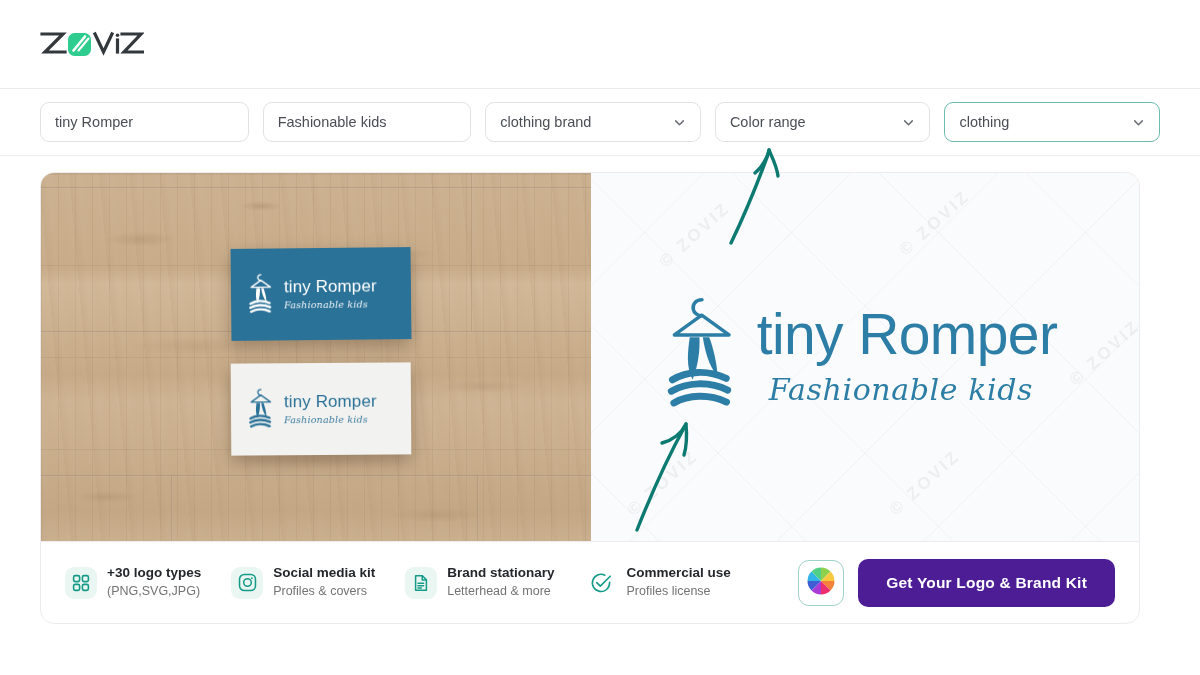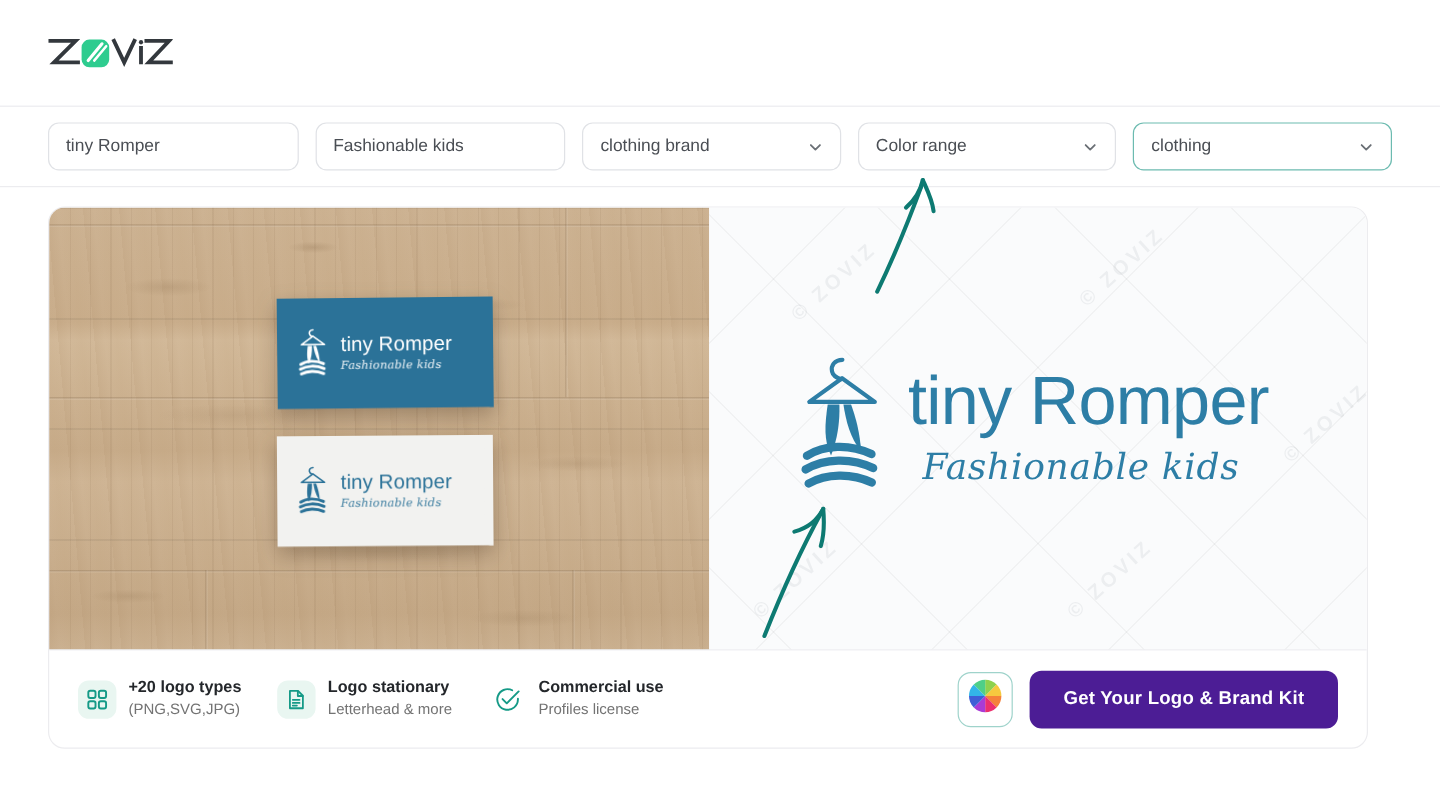--- a/index.html
+++ b/index.html
@@ -468,36 +468,49 @@
       <div class="feature">
         <div class="f-ico">
           <svg width="18" height="18" viewBox="0 0 18 18" fill="none" stroke="#159a87" stroke-width="1.6">
             <rect x="1.6" y="1.6" width="6" height="6" rx="1.6"></rect>
             <rect x="10.4" y="1.6" width="6" height="6" rx="1.6"></rect>
             <rect x="1.6" y="10.4" width="6" height="6" rx="1.6"></rect>
             <rect x="10.4" y="10.4" width="6" height="6" rx="1.6"></rect>
           </svg>
         </div>
         <div class="f-txt">
-          <div class="f-t1">+20 logo types</div>
+          <div class="f-t1">+30 logo types</div>
           <div class="f-t2">(PNG,SVG,JPG)</div>
         </div>
       </div>
 
+      <div class="feature">
+        <div class="f-ico">
+          <svg width="19" height="19" viewBox="0 0 20 20" fill="none" stroke="#159a87" stroke-width="1.6">
+            <rect x="1.6" y="1.6" width="16.8" height="16.8" rx="5"></rect>
+            <circle cx="10" cy="10" r="4"></circle>
+            <circle cx="14.6" cy="5.4" r="0.95" fill="#159a87" stroke="none"></circle>
+          </svg>
+        </div>
+        <div class="f-txt">
+          <div class="f-t1">Social media kit</div>
+          <div class="f-t2">Profiles &amp; covers</div>
+        </div>
+      </div>
 
       <div class="feature">
         <div class="f-ico">
           <svg width="18" height="18" viewBox="0 0 18 18" fill="none" stroke="#159a87" stroke-width="1.5" stroke-linecap="round" stroke-linejoin="round">
             <path d="M3.6 1.8 H10.4 L14.4 5.8 V16.2 H3.6 Z"></path>
             <path d="M10.2 1.9 V6 H14.3"></path>
             <path d="M6 9.2 H11.6 M6 11.8 H11.6 M6 14 H9.4"></path>
           </svg>
         </div>
         <div class="f-txt">
-          <div class="f-t1">Logo stationary</div>
+          <div class="f-t1">Brand stationary</div>
           <div class="f-t2">Letterhead &amp; more</div>
         </div>
       </div>
 
       <div class="feature">
         <div class="f-ico plain">
           <svg width="24" height="24" viewBox="0 0 24 24" fill="none" stroke="#159a87" stroke-width="1.6" stroke-linecap="round" stroke-linejoin="round">
             <path d="M20.6 11.3 V12 A8.6 8.6 0 1 1 15.8 4.2"></path>
             <path d="M7.8 11.6 L11.3 15.1 L21.2 5.2"></path>
           </svg>

